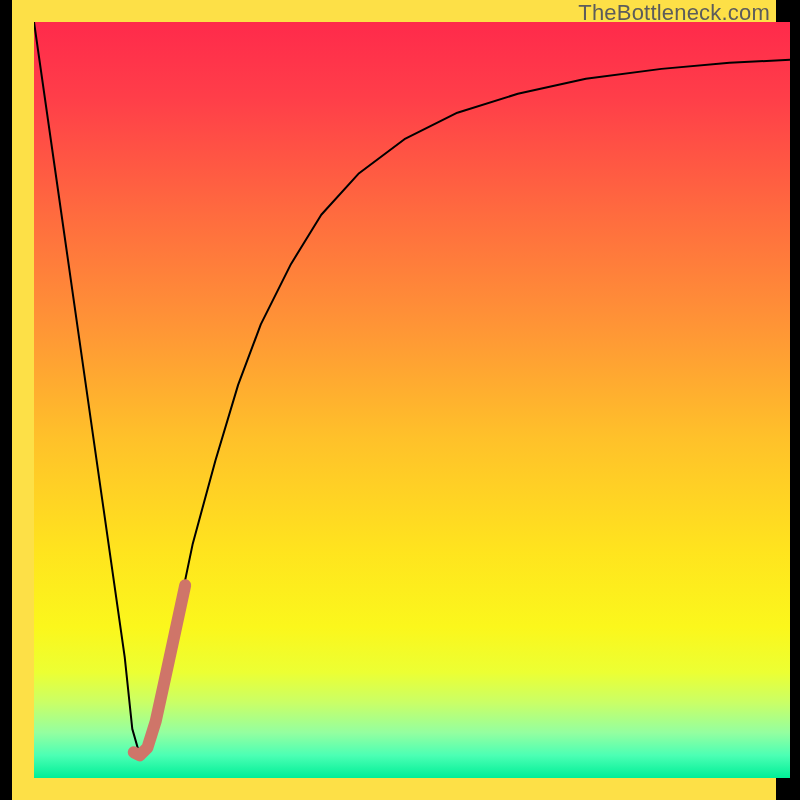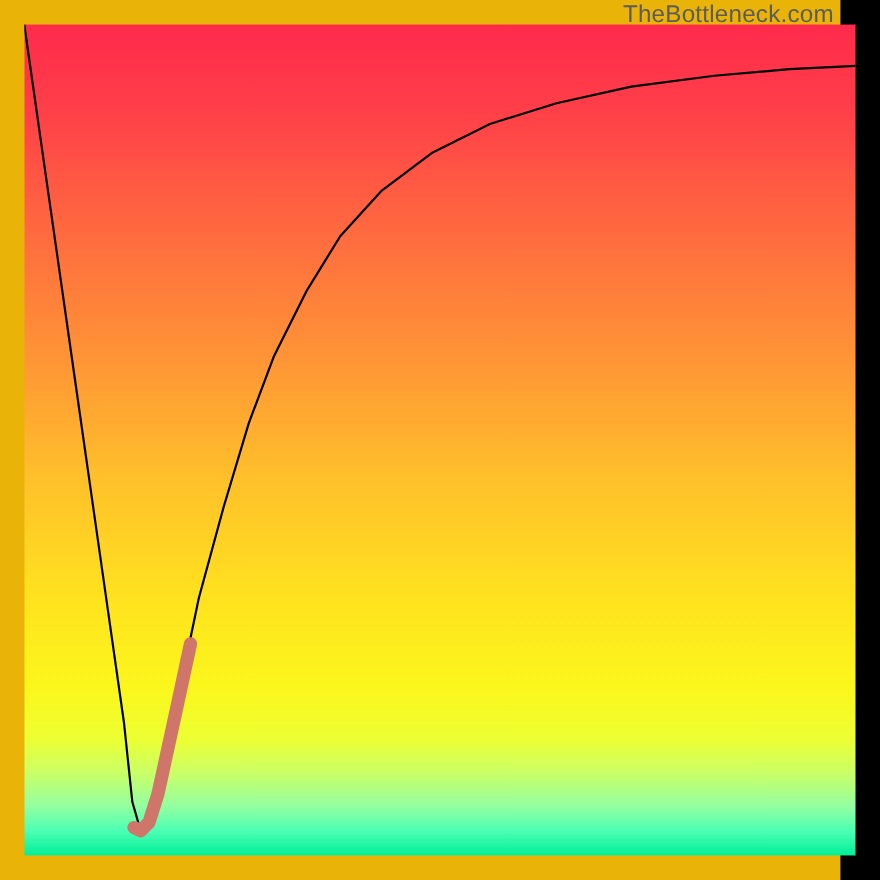--- a/index.html
+++ b/index.html
@@ -6,24 +6,24 @@
     margin: 0;
     padding: 0;
     width: 800px;
     height: 800px;
     overflow: hidden;
     background: #000;
     font-family: Arial, Helvetica, sans-serif;
   }
   .frame {
     position: absolute;
-    left: 0; top: 0;
+    left: 12px; top: 0;
     width: 764px;
     height: 800px;
-    background: #eab308;
+    background: #fde047;
   }
   .plot {
     position: absolute;
     left: 22px;
     top: 22px;
     width: 756px;
     height: 756px;
     overflow: hidden;
   }
   .gradient {

